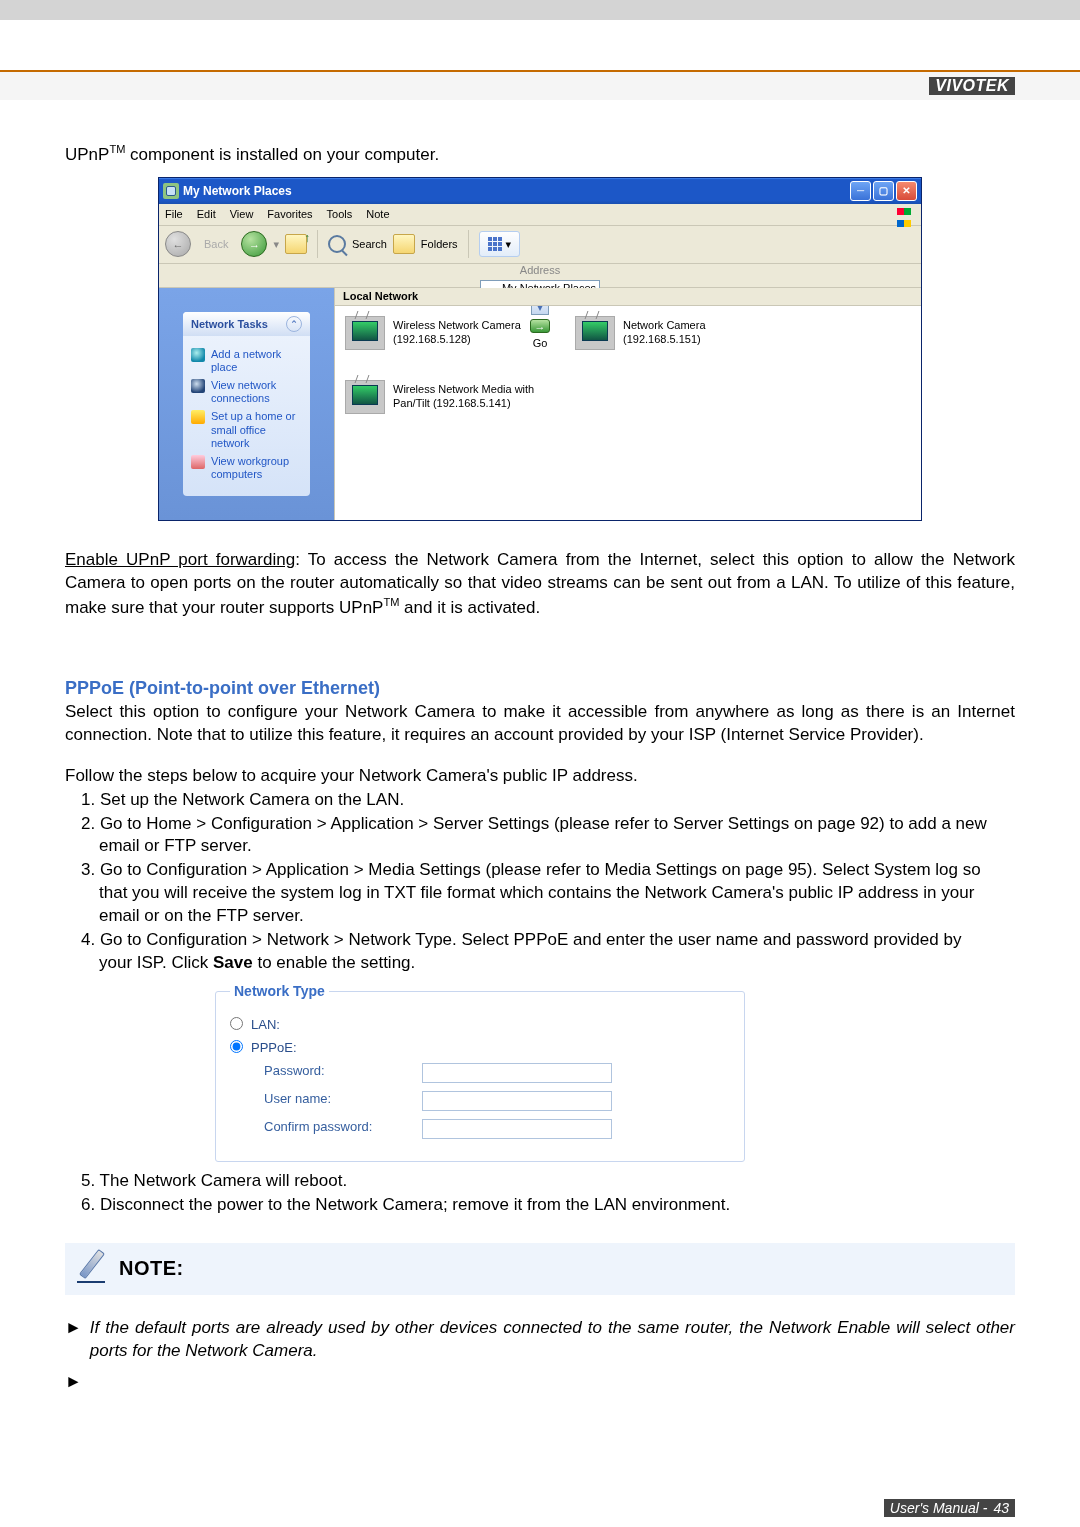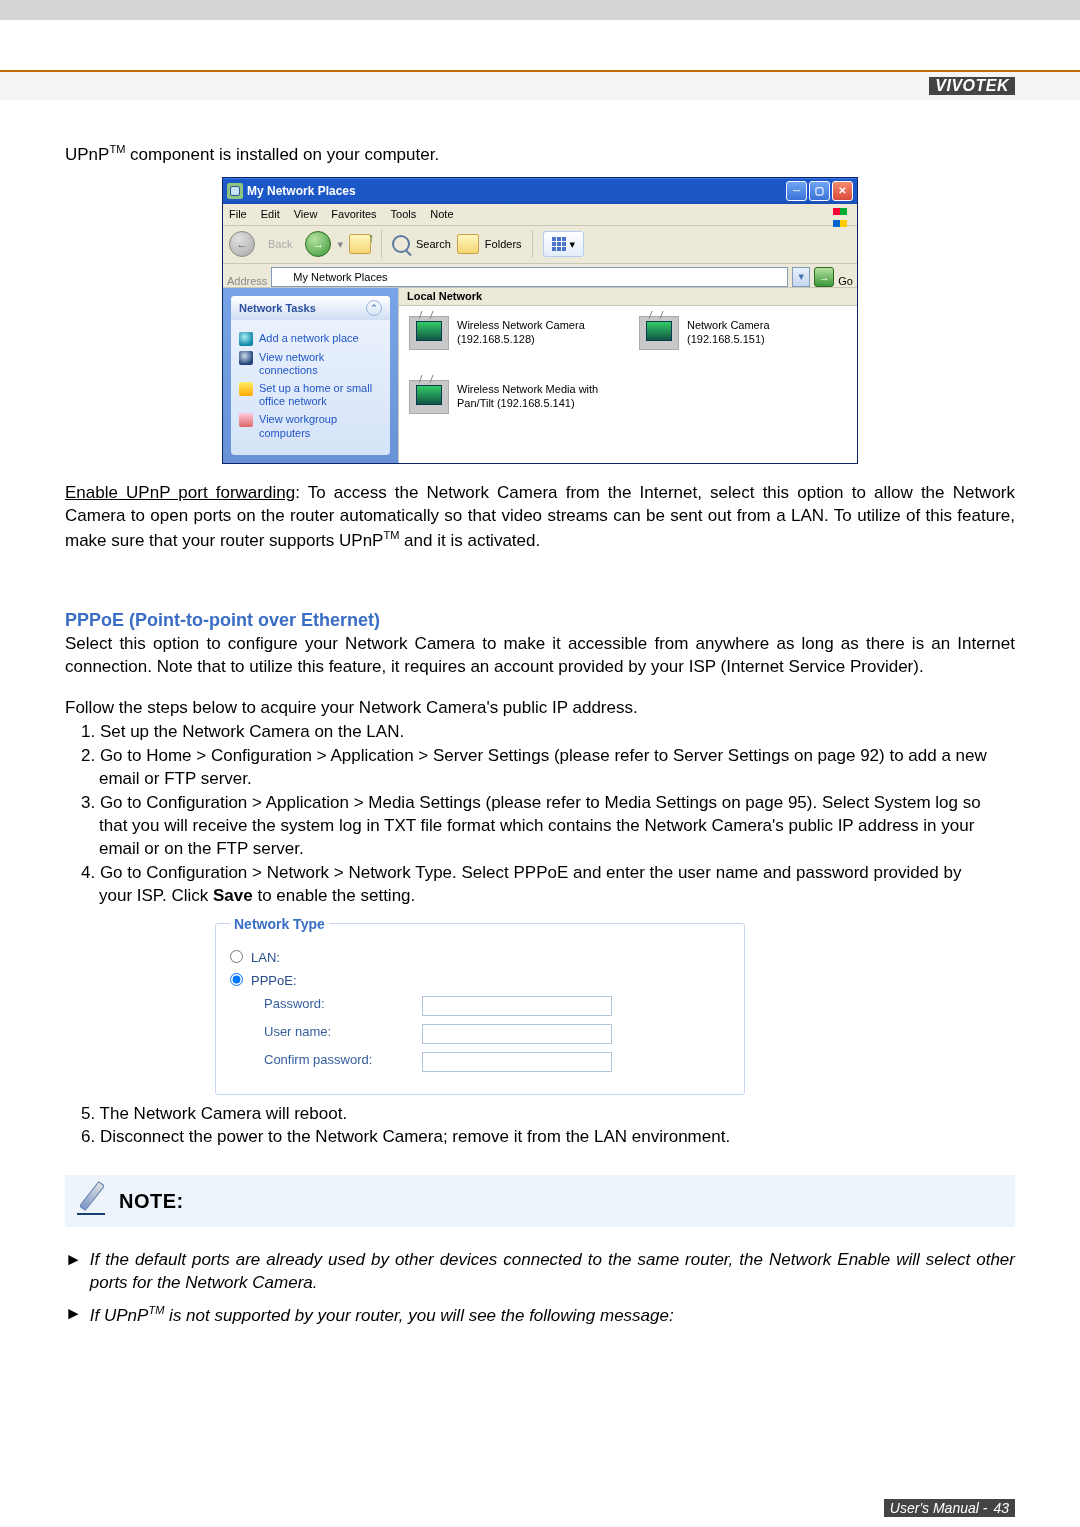--- a/index.html
+++ b/index.html
@@ -43,22 +43,22 @@
     font-size: 17px;
     color: #000;
     line-height: 1.35;
   }
   sup { font-size: 0.65em; }
   .underline { text-decoration: underline; }
   .justify { text-align: justify; }
 
   
   .explorer {
-    margin: 10px auto 18px auto;
-    width: 636px;
+    margin: 10px auto 28px auto;
+    width: 764px;
     border: 1px solid #0a246a;
     background: #fef9c3;
     font-size: 11px;
     font-family: Tahoma, Arial, sans-serif;
   }
   .titlebar {
     height: 26px;
     background: linear-gradient(to bottom, #4a8bf5 0%, #1c57c7 6%, #1c57c7 85%, #194fb0 100%);
     display: flex;
     align-items: center;
@@ -105,34 +105,34 @@
   .toolbar .circbtn.grey{background:radial-gradient(circle at 35% 30%, #e0e0e0, #a8a8a8);border-color:#888;color:#666;}
   .toolbar .sep { width:1px;height:28px;background:#cac7b6;margin:0 4px;}
   .toolbar .foldericon{width:22px;height:20px;background:linear-gradient(#fff6c0,#f5d672);border:1px solid #c7a64a;border-radius:2px;position:relative;}
   .toolbar .foldericon.up::after{content:"↑";position:absolute;right:-4px;top:-4px;color:#2a7a2a;font-weight:bold;font-size:12px;}
   .toolbar .magnifier{width:18px;height:18px;border:2px solid #5a7aa0;border-radius:50%;position:relative;}
   .toolbar .magnifier::after{content:"";position:absolute;width:7px;height:2px;background:#5a7aa0;bottom:-3px;right:-4px;transform:rotate(45deg);}
   .toolbar .viewbtn{height:26px;padding:2px 8px;border:1px solid #b5cef0;border-radius:3px;background:linear-gradient(#fefefe,#e3edf9);display:flex;align-items:center;gap:4px;}
   .toolbar .thumbsq{display:inline-grid;grid-template-columns:repeat(3,4px);gap:1px;}
   .toolbar .thumbsq i{width:4px;height:4px;background:#4a73c9;}
   .addressbar{
-    height:24px;display:flex;align-items:flex-end;padding:0 4px;gap:4px;
-    border-bottom:1px solid #cac7b6;background:#ece9d8;
+    height:24px;display:flex;align-items:center;padding:0 4px;gap:4px;
+    border-bottom:1px solid #cac7b6;background:#ece9d8;flex-direction:column;
   }
   .addressbar .addrlabel{color:#888;}
   .addressbar .addrinput{
     flex:1;height:20px;border:1px solid #7f9db9;background:#fff;display:flex;align-items:center;gap:4px;padding:0 3px;
   }
   .addressbar .gobtn{
     width:20px;height:20px;border:1px solid #2b6a1f;border-radius:3px;background:linear-gradient(#b5e2a0,#3a9838);color:#fff;font-weight:bold;display:flex;align-items:center;justify-content:center;
   }
   .addressbar .dropbtn{width:18px;height:20px;border:1px solid #7f9db9;background:linear-gradient(#e8f0fb,#c5d7f0);display:flex;align-items:center;justify-content:center;color:#4a70b3;}
   .explorerbody{display:flex;background:#fff;}
   .sidepanel{
-    width:175px;background:linear-gradient(#7aa4e8,#6a93d7);padding:8px;
+    width:175px;background:linear-gradient(#7aa4e8,#6a93d7);padding:24px;
   }
   .taskbox{
     background:linear-gradient(#eef4fd,#d5e3f8);border-radius:4px;overflow:hidden;
   }
   .taskhdr{
     height:24px;display:flex;align-items:center;justify-content:space-between;padding:0 8px;
     color:#2b4f9e;font-weight:bold;background:linear-gradient(#fff,#d0def4);
   }
   .taskhdr .collapse{width:16px;height:16px;border:1px solid #9bb4de;border-radius:50%;display:flex;align-items:center;justify-content:center;color:#5a7fc5;font-size:9px;}
   .tasklist{padding:7px 8px 10px 8px;}
@@ -360,21 +360,20 @@
     </div>
 
     <div class="bullet-block">
       <div class="bullet">
         <span class="arrow">►</span>
         <span>If the default ports are already used by other devices connected to the same router, the Network Enable will select other ports for the Network Camera.</span>
       </div>
       <div class="bullet">
         <span class="arrow">►</span>
         <span>
-          <span id="note-b2">If UPnP<sup>TM</sup> is not supported by your router, you will see the following message:</span>
         </span>
       </div>
     </div>
 
   </div>
 
   <div class="footer">
     <span>User's Manual -</span>
     <span class="pg">43</span>
   </div>

